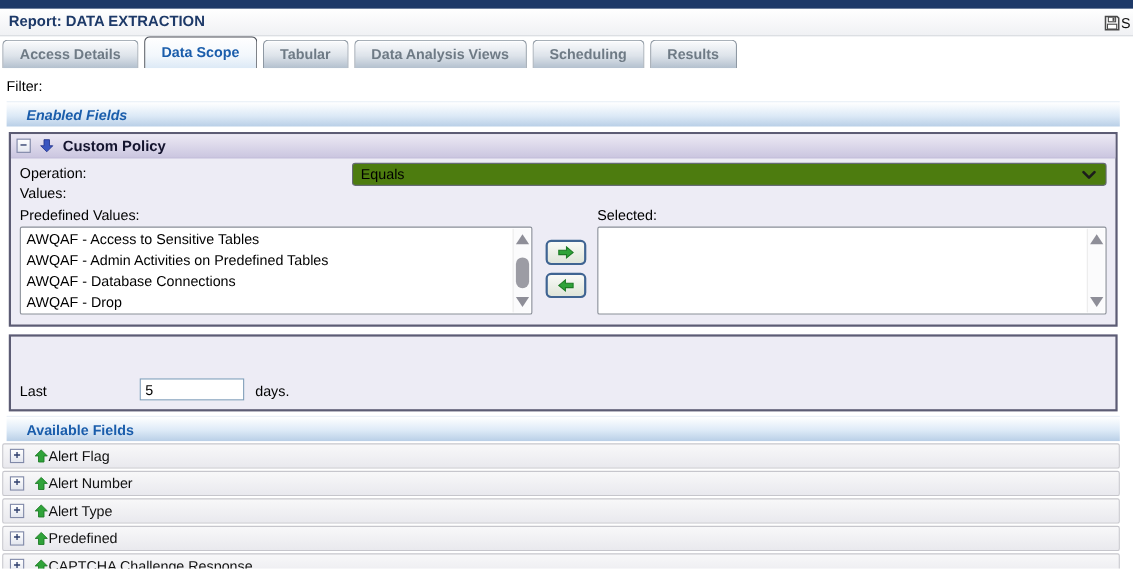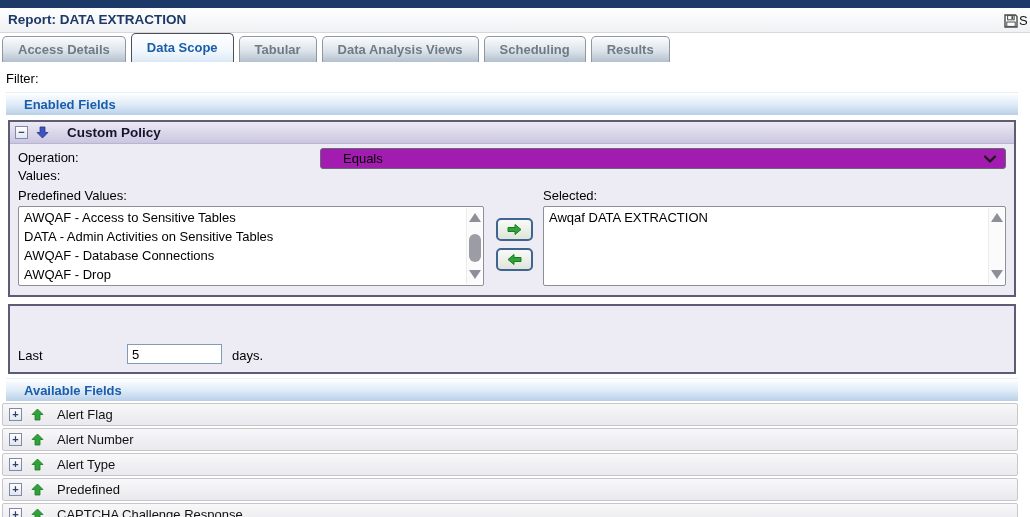--- a/index.html
+++ b/index.html
@@ -43,52 +43,52 @@
   }
   
   #filter-label { position:absolute; left:6px; top:71px; color:#000; }
   
   .blue-header {
     position:absolute; left:6px; width:1012px; height:23px;
     background:linear-gradient(#ffffff 0%, #ddeaf7 55%, #b9cfe7 100%);
     border-top:1px solid #e8eff7;
     color:#1a5dab; font-weight:bold; line-height:23px; padding-left:18px;
   }
-  #enabled-header { top:92px; }
+  #enabled-header { top:92px;font-style:italic; }
   #available-header { top:378px; }
   
   .panel {
     position:absolute; left:8px; width:1008px;
     border:2px solid #5c5c74; background:#edecf5;
   }
   #custom-panel { top:120px; height:177px; }
   #lastdays-panel { top:304px; height:70px; }
   .panel-header {
     height:22px; display:flex; align-items:center; padding-left:5px;
     background:linear-gradient(#ece9f4,#cbc6e0); border-bottom:1px solid #bab4d4;
   }
-  .panel-title { margin-left:18px; font-weight:bold; font-size:13.5px; color:#14142e; }
+  .panel-title { margin-left:8px; font-weight:bold; font-size:13.5px; color:#14142e; }
   .toggle-box {
     width:13px; height:13px; border:1px solid #8089a8; background:linear-gradient(#ffffff,#e3e6ef);
     display:flex; align-items:center; justify-content:center; cursor:pointer;
     font-size:11px; line-height:11px; color:#30406e; font-weight:bold;
   }
   .toggle-box.minus::before { content:"−"; }
   .toggle-box.plus::before { content:"+"; }
   .hdr-arrow { margin-left:8px; display:flex; cursor:pointer; }
   
   .lbl { position:absolute; color:#000; }
   #op-label { left:8px; top:28px; }
   #values-label { left:8px; top:46px; }
   #predef-label { left:8px; top:66px; }
   #sel-label { left:533px; top:66px; }
   #op-select {
     position:absolute; left:310px; top:26px; width:686px; height:21px;
-    background:#a21caf; border:1px solid #666b73; border-radius:3px;
-    line-height:19px; padding-left:22px; cursor:pointer;
+    background:#4d7c0f; border:1px solid #666b73; border-radius:3px;
+    line-height:19px; padding-left:7px; cursor:pointer;
   }
   #op-select .chev { position:absolute; right:8px; top:4px; }
   .listbox {
     position:absolute; top:84px; height:80px; background:#fff;
     border:1px solid #8a8f98; border-radius:2px; overflow:hidden;
   }
   #predef-box { left:8px; width:466px;padding-left:39px; }
   #sel-box { left:533px; width:463px; }
   .lb-items { position:absolute; left:0; top:1px; right:17px; }
   .lb-item { height:19px; line-height:19px; padding-left:5px; white-space:nowrap; cursor:pointer; }
@@ -118,21 +118,21 @@
     border:1px solid #7f9db9; padding:1px 4px; font:13px "Liberation Sans", sans-serif;
   }
   
   .field-row {
     position:absolute; left:2px; width:1016px; height:23px;
     border:1px solid #c6c6cc; border-radius:2px;
     background:linear-gradient(#f8f8f9,#e9e9ee);
     display:flex; align-items:center; padding-left:6px; cursor:pointer;
   }
   .field-row .up-arrow { margin-left:9px; display:flex; }
-  .field-label { margin-left:13px; color:#111; }
+  .field-label { color:#111; }
   svg { display:block; }
 </style>
 </head>
 <body>
 
 <div id="app">
 
   <div id="topbar"></div>
 
   <div id="titlebar">
@@ -184,21 +184,21 @@
       </span>
     </div>
 
     <div class="lbl" id="values-label">Values:</div>
     <div class="lbl" id="predef-label">Predefined Values:</div>
     <div class="lbl" id="sel-label">Selected:</div>
 
     <div id="predef-box" class="listbox">
       <div class="lb-items">
         <div class="lb-item">AWQAF - Access to Sensitive Tables</div>
-        <div class="lb-item">DATA - Admin Activities on Sensitive Tables</div>
+        <div class="lb-item">AWQAF - Admin Activities on Predefined Tables</div>
         <div class="lb-item">AWQAF - Database Connections</div>
         <div class="lb-item">AWQAF - Drop</div>
       </div>
       <div class="lb-scroll">
         <div class="tri-up"></div>
         <div class="thumb"></div>
         <div class="tri-down"></div>
       </div>
     </div>
 
@@ -211,23 +211,20 @@
     </div>
     <div id="move-left" class="move-btn">
       <span>
         <svg width="17" height="13" viewBox="0 0 17 13">
           <path d="M15 4.5 H8 V1.5 L2 6.5 L8 11.5 V8.5 H15 Z" fill="#2fa339" stroke="#1c7a24" stroke-width="1"></path>
         </svg>
       </span>
     </div>
 
     <div id="sel-box" class="listbox">
-      <div class="lb-items">
-        <div class="lb-item">Awqaf DATA EXTRACTION</div>
-      </div>
       <div class="lb-scroll">
         <div class="tri-up"></div>
         <div class="tri-down"></div>
       </div>
     </div>
   </div>
 
   <div id="lastdays-panel" class="panel">
     <div class="lbl" id="last-label">Last</div>
     <input id="days-input" value="5" style="">

